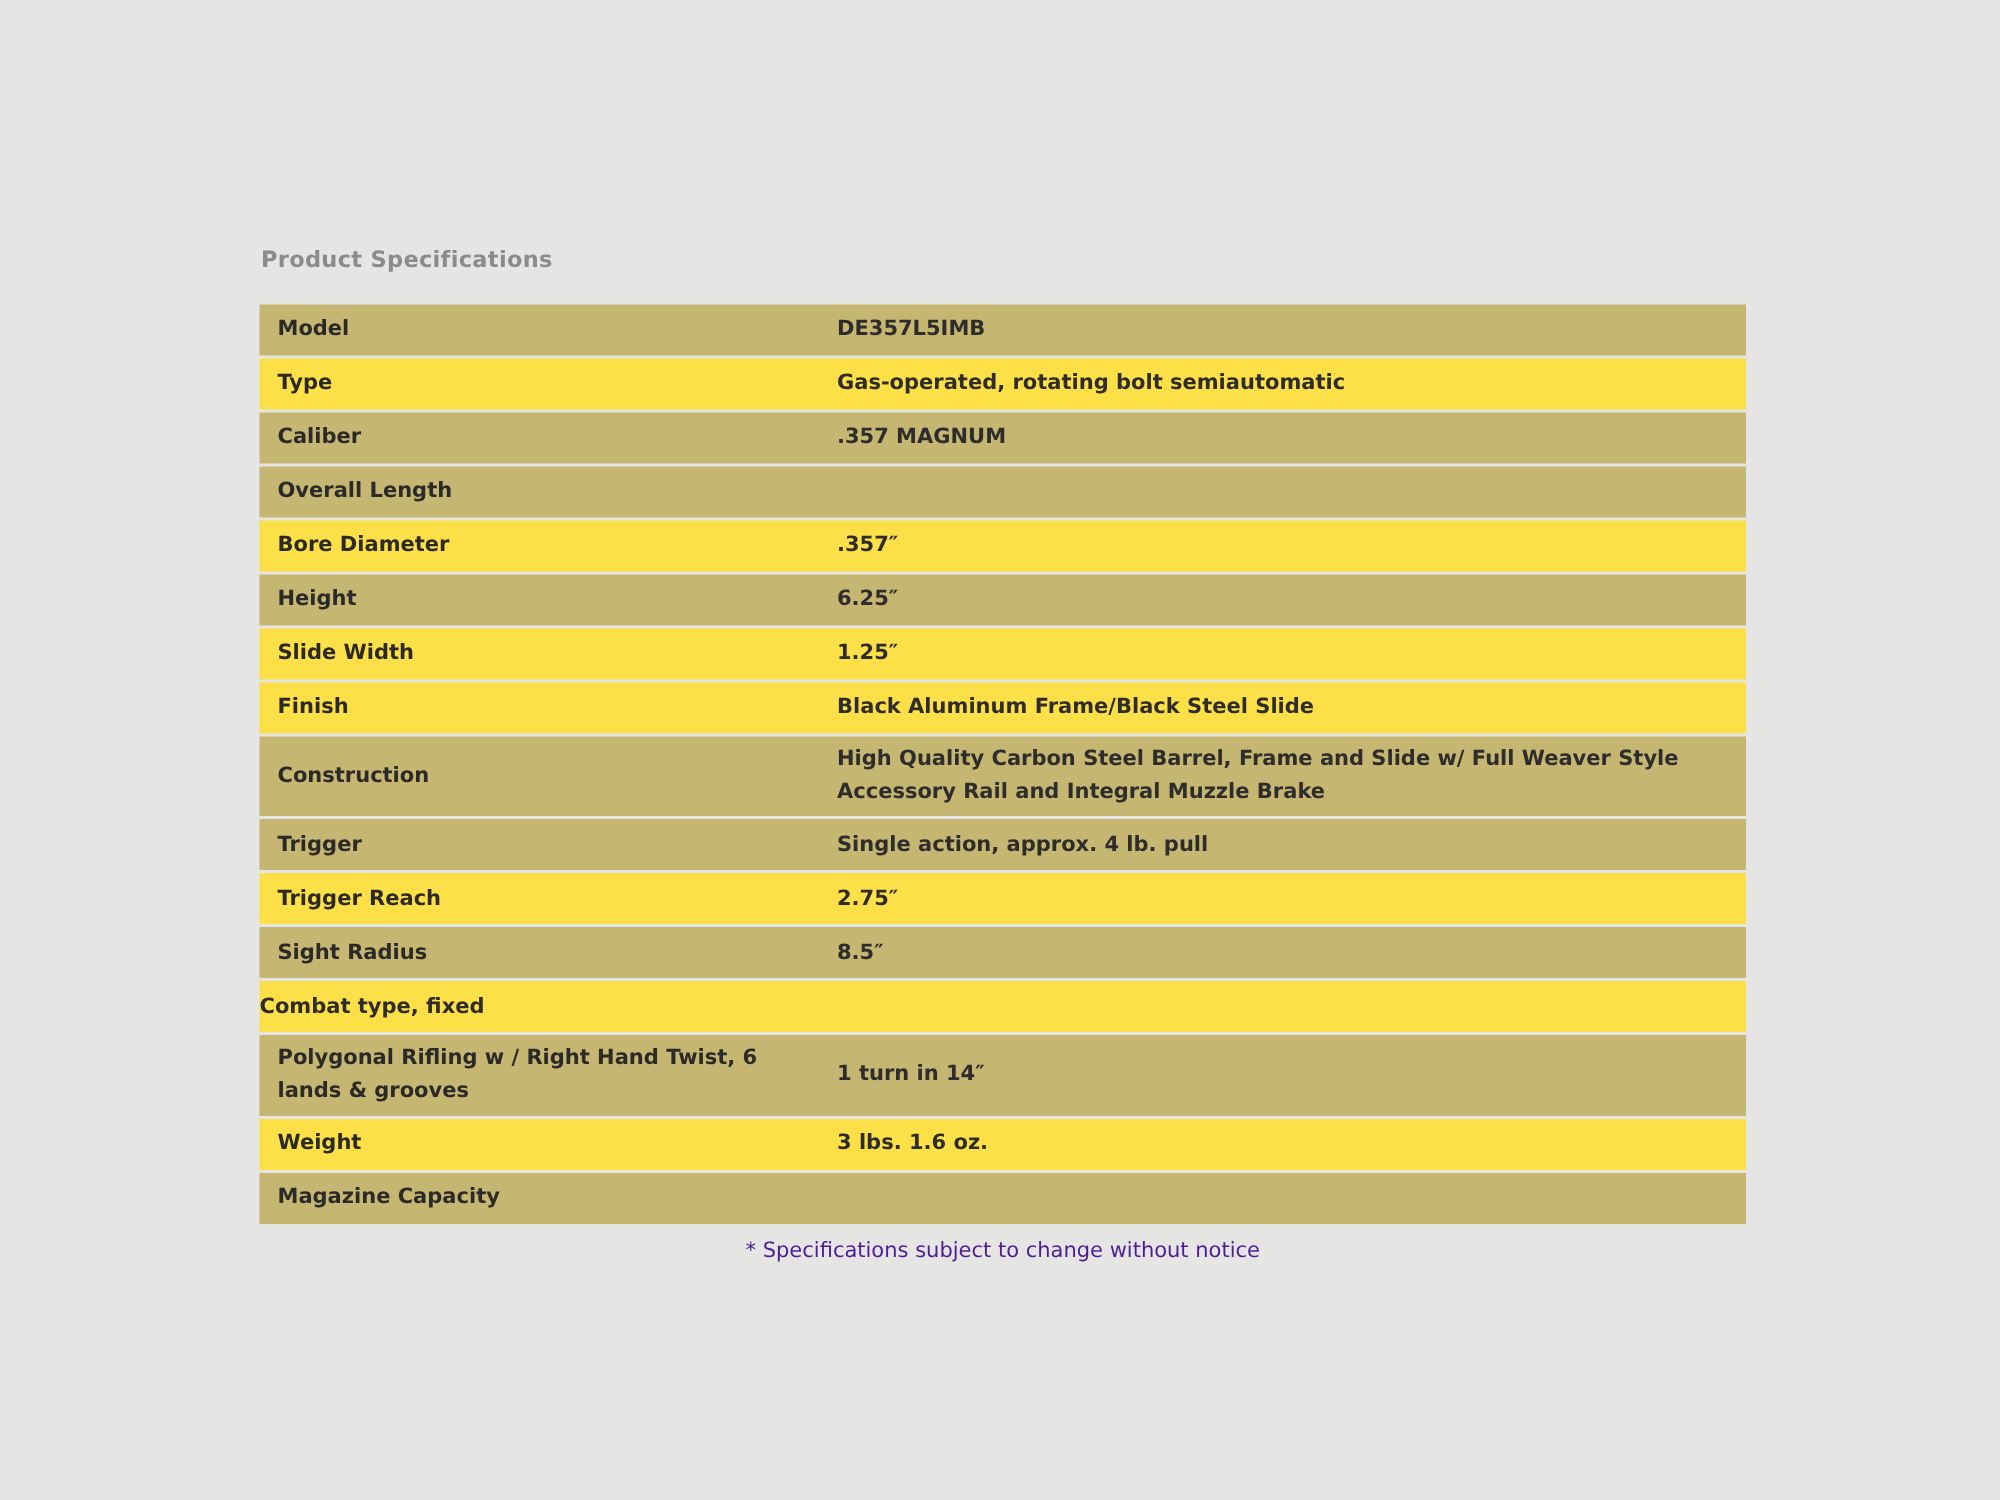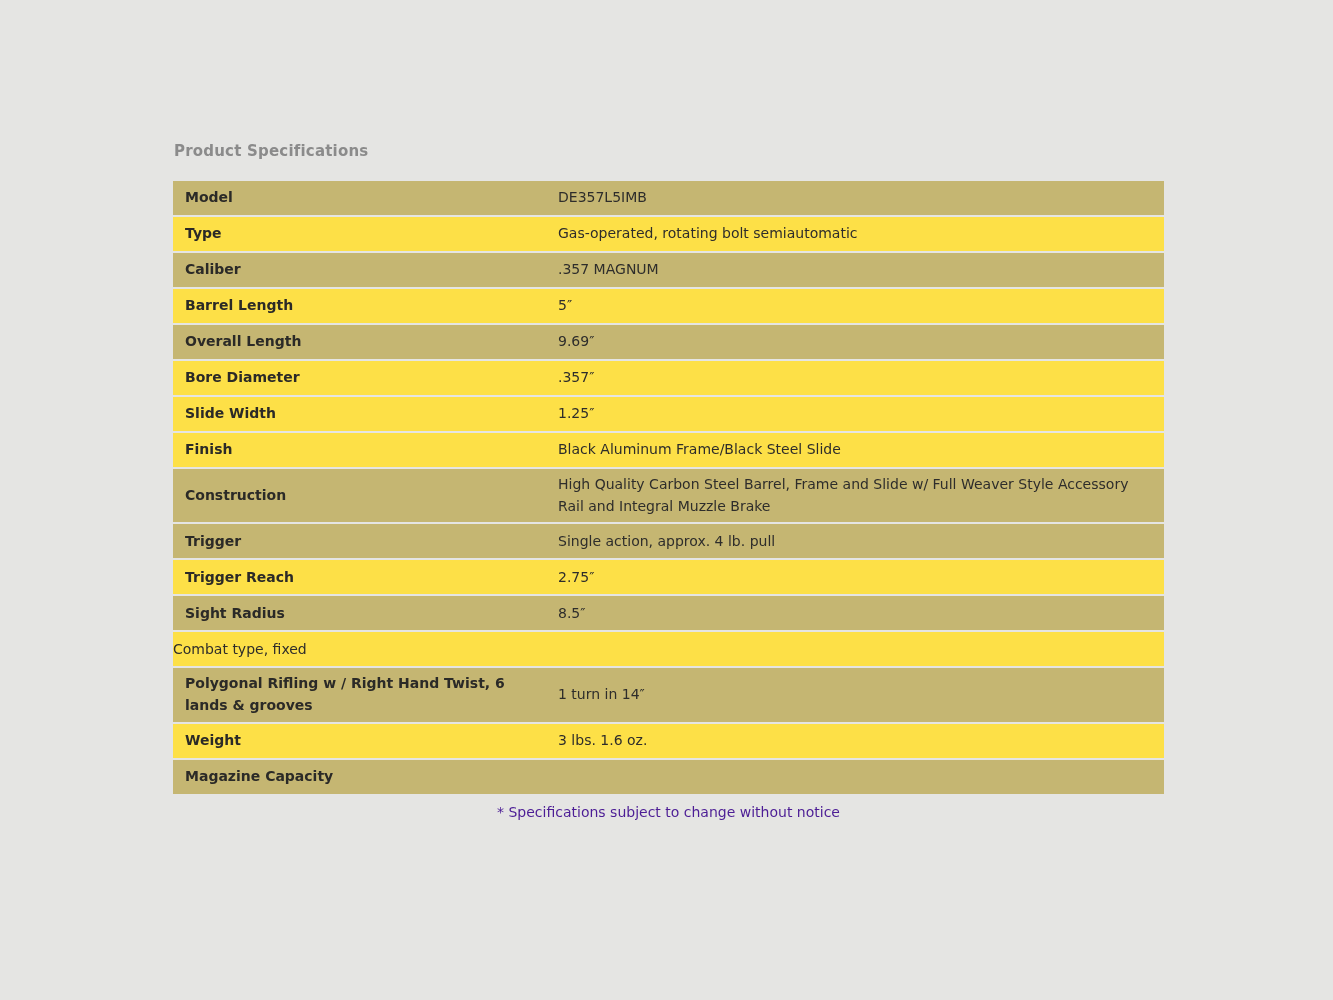--- a/index.html
+++ b/index.html
@@ -15,21 +15,21 @@
     overflow: hidden;
   }
   .canvas {
     position: relative;
     width: 1333px;
     height: 1000px;
   }
   .content {
     position: absolute;
     left: 173px;
-    top: 142px;
+    top: 164px;
     width: 991px;
   }
   .title {
     font-size: 15px;
     font-weight: bold;
     color: #8b8b8b;
     margin: 0 0 21px 1px;
     letter-spacing: 0.2px;
   }
   .spec-table {
@@ -43,20 +43,21 @@
     display: flex;
     align-items: center;
     min-height: 34px;
   }
   .row.gold  { background: #c5b672; }
   .row.light { background: #fde047; }
   .cell {
     font-size: 14px;
     line-height: 1.55;
     box-sizing: border-box;
+    font-weight: bold;
   }
   .cell.label {
     width: 385px;
     padding: 5px 14px 5px 12px;
     font-weight: bold;
     color: #2b2a27;
   }
   .cell.value {
     flex: 1;
     padding: 5px 16px 5px 0;
@@ -81,31 +82,30 @@
           <div class="cell value">DE357L5IMB</div>
         </div>
         <div class="row light">
           <div class="cell label">Type</div>
           <div class="cell value">Gas-operated, rotating bolt semiautomatic</div>
         </div>
         <div class="row gold">
           <div class="cell label">Caliber</div>
           <div class="cell value">.357 MAGNUM</div>
         </div>
-        <div class="row light">
-          <div class="cell label">Barrel Length</div>
-          <div class="cell value">5″</div>
-        </div>
         <div class="row gold">
           <div class="cell label">Overall Length</div>
-          <div class="cell value">9.69″</div>
         </div>
         <div class="row light">
           <div class="cell label">Bore Diameter</div>
           <div class="cell value">.357″</div>
+        </div>
+        <div class="row gold">
+          <div class="cell label">Height</div>
+          <div class="cell value">6.25″</div>
         </div>
         <div class="row light">
           <div class="cell label">Slide Width</div>
           <div class="cell value">1.25″</div>
         </div>
         <div class="row light">
           <div class="cell label">Finish</div>
           <div class="cell value">Black Aluminum Frame/Black Steel Slide</div>
         </div>
         <div class="row gold">

